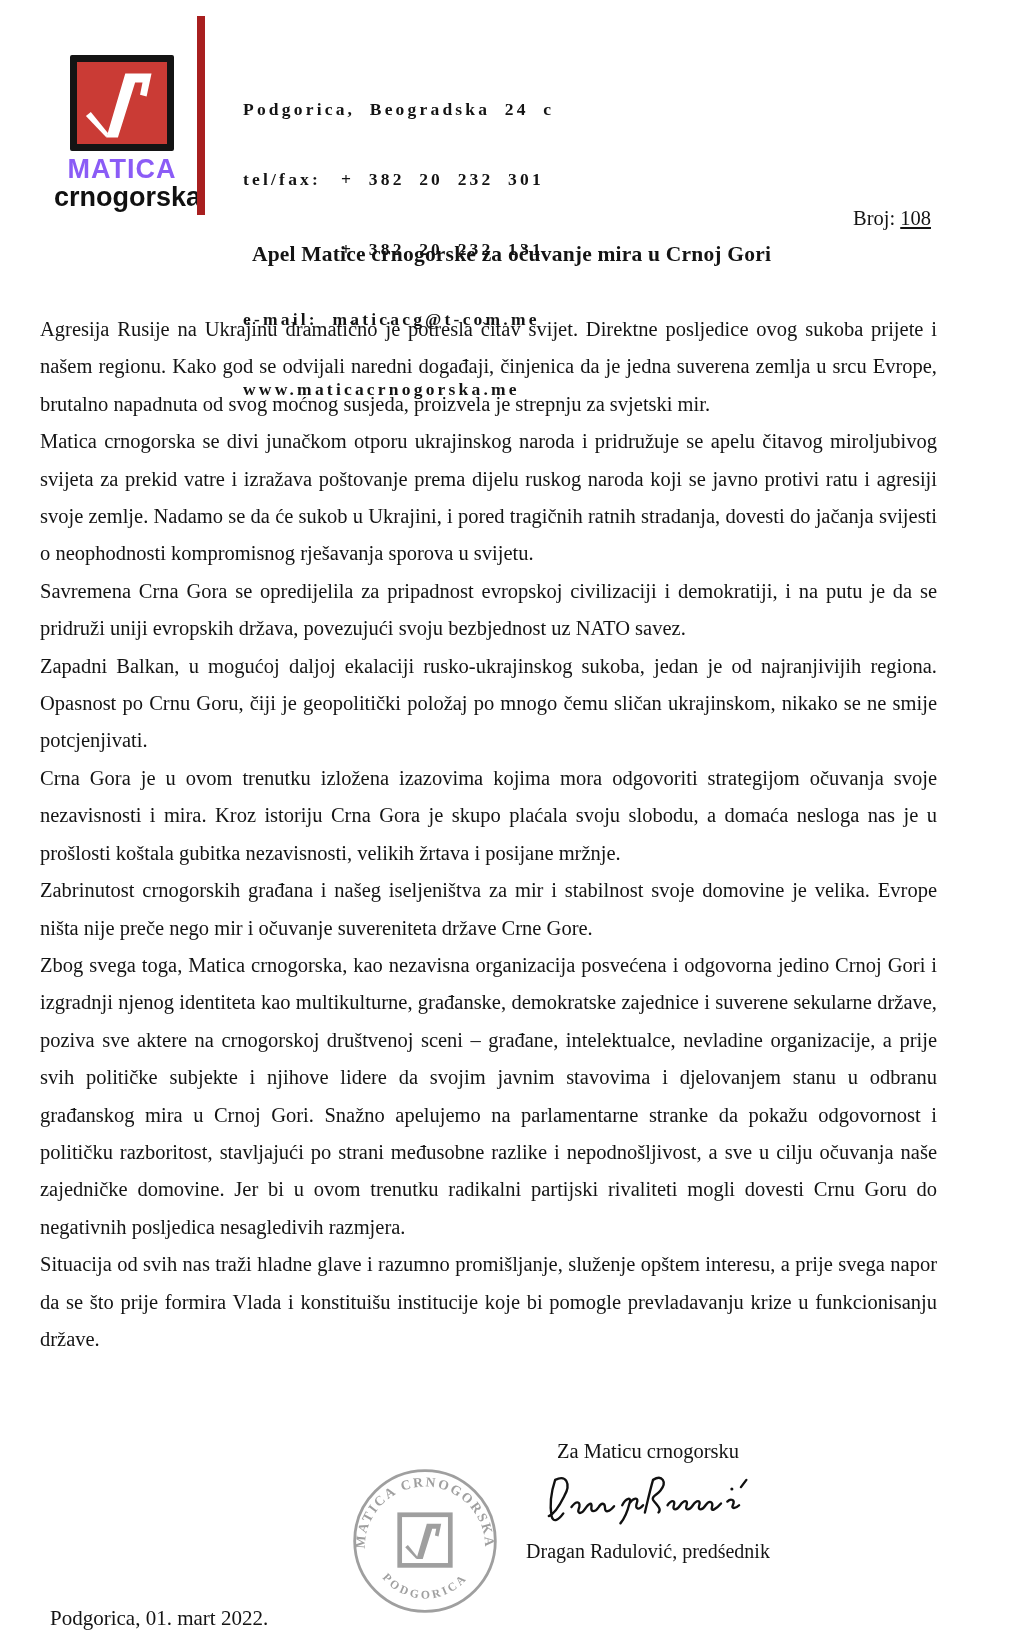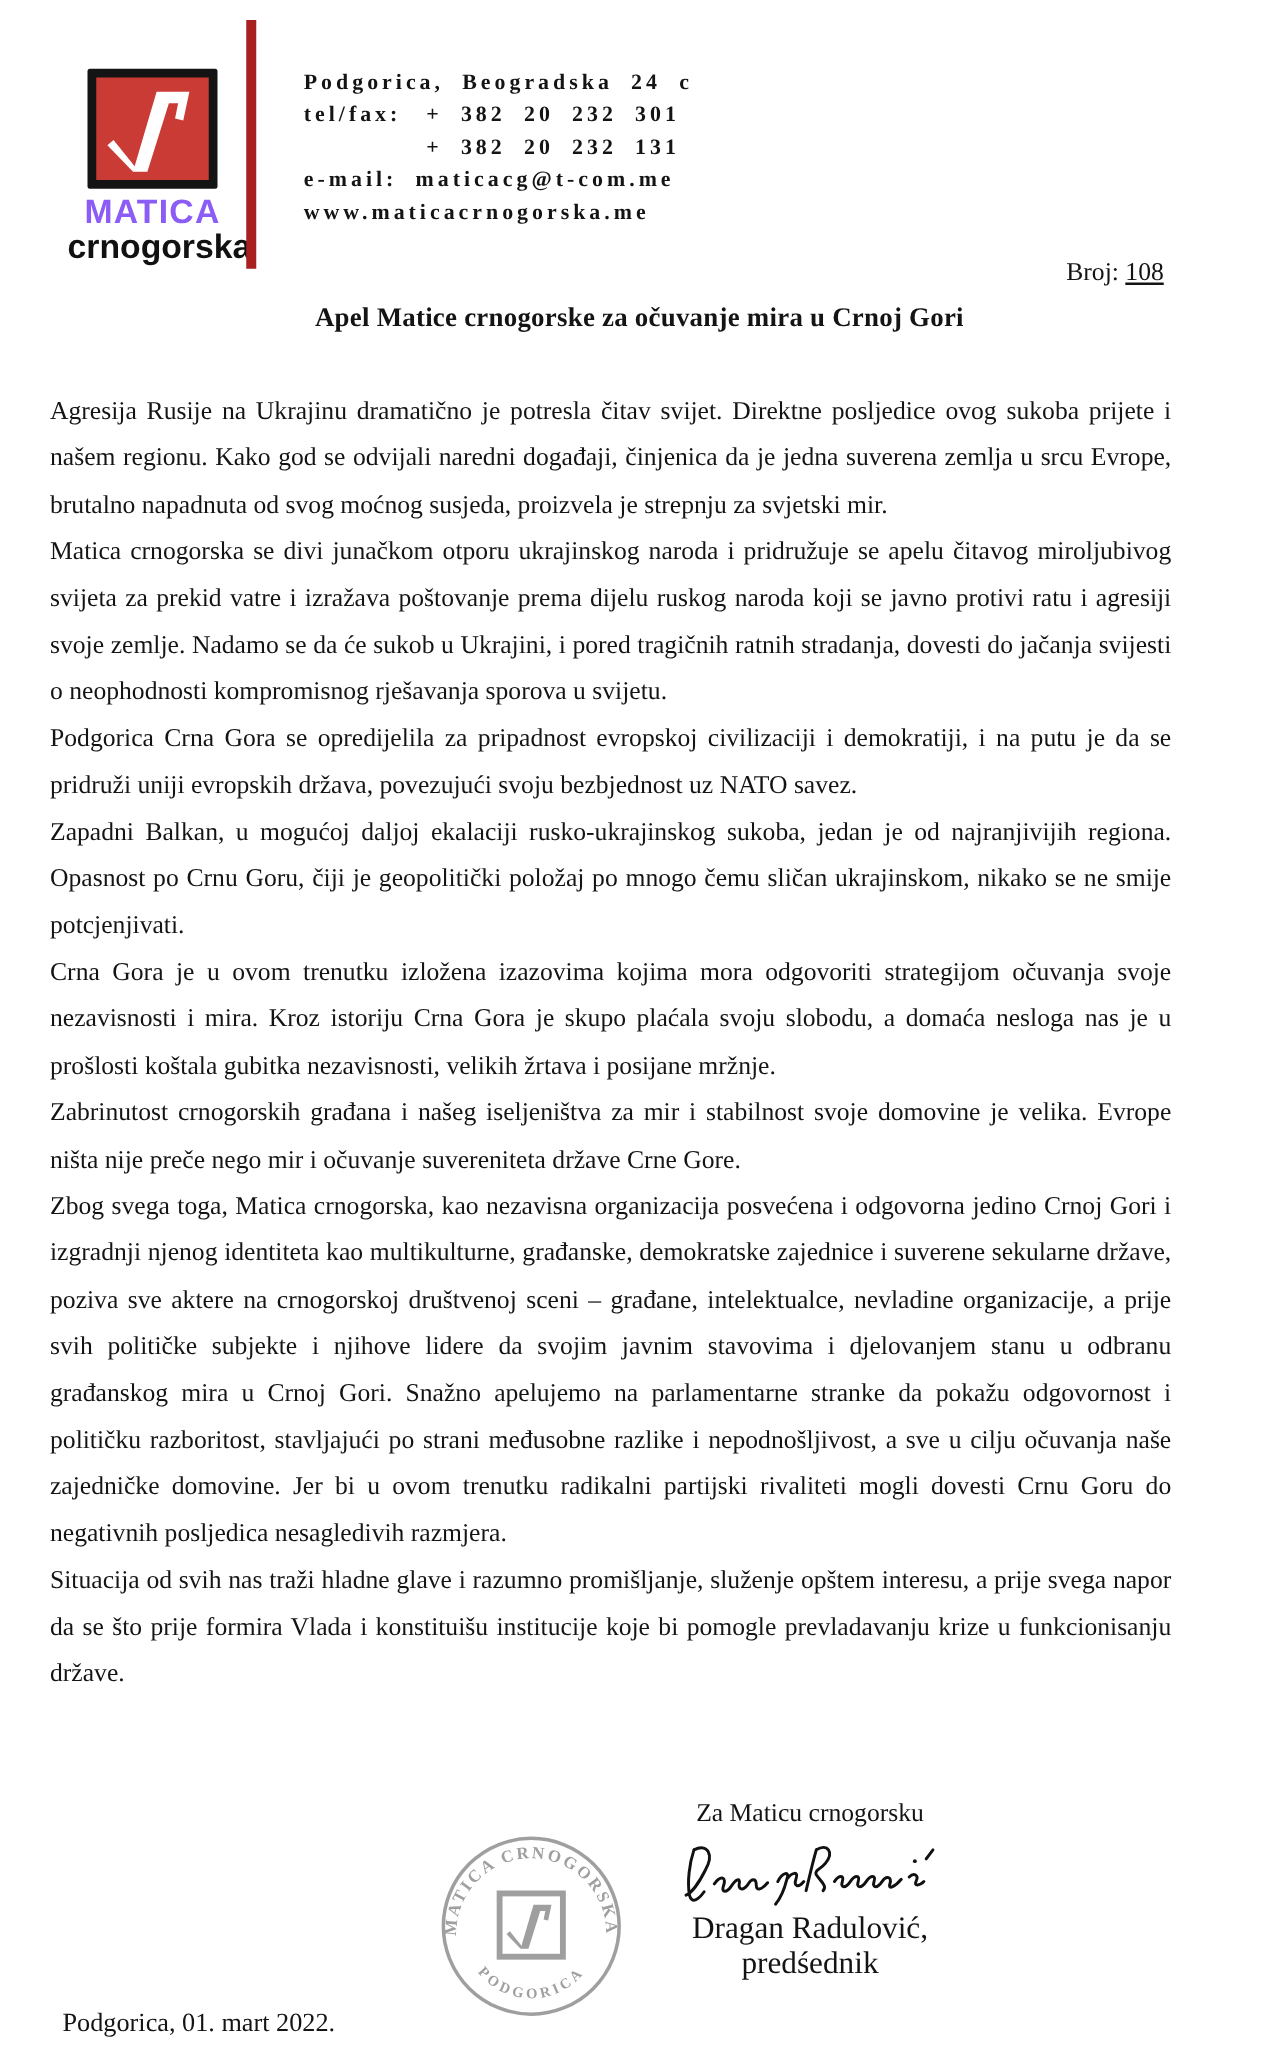--- a/index.html
+++ b/index.html
@@ -20,21 +20,21 @@
   .logo-name  { margin-top:5px; font-family:"Liberation Sans", sans-serif; font-weight:bold; font-size:27px; letter-spacing:1px; color:#8b5cf6; line-height:1; }
   .logo-sub   { font-family:"Liberation Sans", sans-serif; font-weight:bold; font-size:27px; color:#111; line-height:1.1; }
 
   .red-line { position:absolute; left:197px; top:16px; width:8px; height:199px; background:#a81f1f; }
 
   .contact {
     position:absolute; left:243px; top:52px;
     font-weight:bold; font-size:17.5px; line-height:26px;
     letter-spacing:3.2px; word-spacing:7px; white-space:nowrap;
   }
-  .c-line { display:flex; }
+  .c-line { display:flex;margin-top:44px; }
   .c-label { display:inline-block; min-width:98px; }
 
   
   .broj { position:absolute; top:207px; right:92px; font-size:20.5px; }
   .broj u { text-underline-offset:2px; }
   .doc-title {
     position:absolute; top:242px; left:0; width:100%;
     text-align:center; font-weight:bold; font-size:21.5px; letter-spacing:0.2px;
   }
 
@@ -42,21 +42,21 @@
   .body-text {
     position:absolute; left:40px; top:311px; width:897px;
     font-size:20.5px; line-height:37.4px; text-align:justify;
   }
   .body-text p { margin:0; }
 
   
   .sig-block { position:absolute; left:498px; top:1440px; width:300px; text-align:center; }
   .sig-for   { font-size:20.5px; }
   .sig-script{ display:block; margin:6px auto 0; width:225px; height:58px; }
-  .sig-name  { font-size:25px; margin-top:2px; }
+  .sig-name  { font-size:20px; margin-top:13px; }
 
   .stamp { position:absolute; left:350px; top:1466px; width:150px; height:150px; opacity:0.85; }
   .stamp svg { width:100%; height:100%; }
 
   .date-line { position:absolute; left:50px; top:1606px; font-size:21px; }
 </style>
 </head>
 <body>
 
 <div class="page">
@@ -97,21 +97,21 @@
   <div class="broj">
     <span>Broj:</span>
     <u>108</u>
   </div>
 
   <div class="doc-title">Apel Matice crnogorske za očuvanje mira u Crnoj Gori</div>
 
   <div class="body-text">
     <p>Agresija Rusije na Ukrajinu dramatično je potresla čitav svijet. Direktne posljedice ovog sukoba prijete i našem regionu. Kako god se odvijali naredni događaji, činjenica da je jedna suverena zemlja u srcu Evrope, brutalno napadnuta od svog moćnog susjeda, proizvela je strepnju za svjetski mir.</p>
     <p>Matica crnogorska se divi junačkom otporu ukrajinskog naroda i pridružuje se apelu čitavog miroljubivog svijeta za prekid vatre i izražava poštovanje prema dijelu ruskog naroda koji se javno protivi ratu i agresiji svoje zemlje. Nadamo se da će sukob u Ukrajini, i pored tragičnih ratnih stradanja, dovesti do jačanja svijesti o neophodnosti kompromisnog rješavanja sporova u svijetu.</p>
-    <p>Podgorica Crna Gora se opredijelila za pripadnost evropskoj civilizaciji i demokratiji, i na putu je da se pridruži uniji evropskih država, povezujući svoju bezbjednost uz NATO savez.</p>
+    <p>Savremena Crna Gora se opredijelila za pripadnost evropskoj civilizaciji i demokratiji, i na putu je da se pridruži uniji evropskih država, povezujući svoju bezbjednost uz NATO savez.</p>
     <p>Zapadni Balkan,  u mogućoj daljoj ekalaciji rusko-ukrajinskog sukoba, jedan je od najranjivijih regiona. Opasnost po Crnu Goru, čiji je geopolitički položaj po mnogo čemu sličan ukrajinskom, nikako se ne smije potcjenjivati.</p>
     <p>Crna Gora je u ovom trenutku izložena izazovima kojima mora odgovoriti strategijom očuvanja svoje nezavisnosti i mira. Kroz istoriju Crna Gora je skupo plaćala svoju slobodu, a domaća nesloga nas je u prošlosti koštala gubitka nezavisnosti, velikih žrtava i posijane mržnje.</p>
     <p>Zabrinutost crnogorskih građana i našeg iseljeništva za mir i stabilnost svoje domovine je velika. Evrope ništa nije preče nego mir i očuvanje suvereniteta države Crne Gore.</p>
     <p>Zbog svega toga, Matica crnogorska, kao nezavisna organizacija posvećena i odgovorna jedino Crnoj Gori i izgradnji njenog identiteta kao multikulturne, građanske, demokratske zajednice i suverene sekularne države, poziva sve aktere na crnogorskoj društvenoj sceni – građane, intelektualce, nevladine organizacije, a prije svih političke subjekte i njihove lidere da svojim javnim stavovima i djelovanjem stanu u odbranu građanskog mira u Crnoj Gori. Snažno apelujemo na parlamentarne stranke da pokažu odgovornost i političku razboritost, stavljajući po strani međusobne razlike i nepodnošljivost, a sve u cilju očuvanja naše zajedničke domovine. Jer bi u ovom trenutku radikalni partijski rivaliteti mogli dovesti Crnu Goru do negativnih posljedica nesagledivih razmjera.</p>
     <p>Situacija od svih nas traži hladne glave i razumno promišljanje, služenje opštem interesu, a prije svega napor da se što prije formira Vlada i konstituišu institucije koje bi pomogle prevladavanju krize u funkcionisanju države.</p>
   </div>
 
   <div class="stamp">
     <svg viewBox="0 0 160 160" aria-hidden="true">
       <defs>

